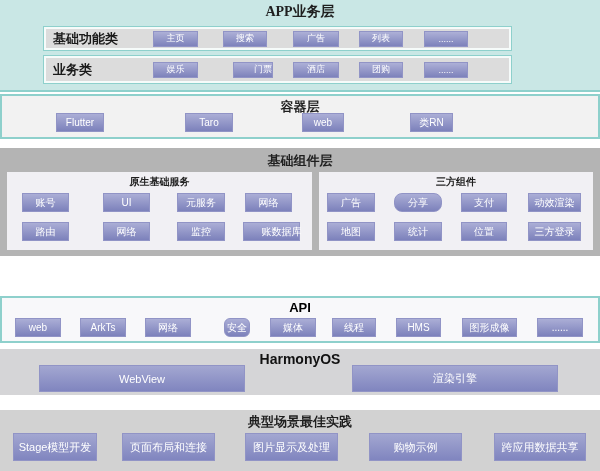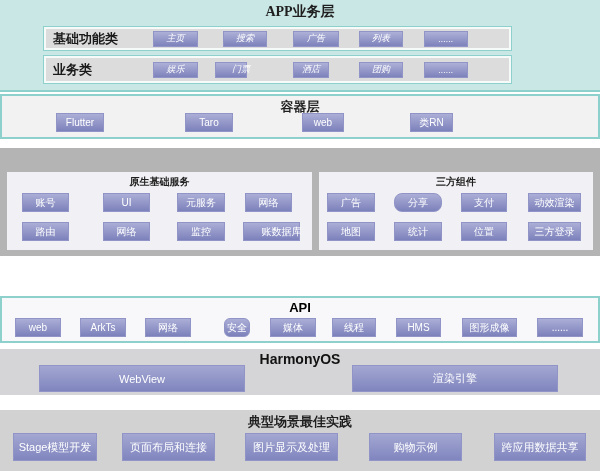--- a/index.html
+++ b/index.html
@@ -47,21 +47,20 @@
   .chip {
     position: absolute;
     height: 16px;
     background: linear-gradient(180deg, #adb0d7 0%, #7d82bb 100%);
     border: 1px solid #9194c6;
     color: #ffffff;
     font-size: 9px;
     display: flex; align-items: center; justify-content: center;
     top: 50%; transform: translateY(-50%);
     white-space: nowrap;
-    font-style: italic;
   }
   .chip-md {
     position: absolute;
     height: 19px;
     background: linear-gradient(180deg, #abaed6 0%, #7c81bb 100%);
     border: 1px solid #9194c6;
     color: #ffffff;
     font-size: 10px;
     display: flex; align-items: center; justify-content: center;
     white-space: nowrap;
@@ -153,36 +152,37 @@
       <span class="chip" style="left:109px;width:45px;">主页</span>
       <span class="chip" style="left:179px;width:44px;">搜索</span>
       <span class="chip" style="left:249px;width:46px;">广告</span>
       <span class="chip" style="left:315px;width:44px;">列表</span>
       <span class="chip" style="left:380px;width:44px;">......</span>
     </div>
 
     <div id="app-row-biz" class="app-row">
       <span class="row-label">业务类</span>
       <span class="chip" style="left:109px;width:45px;">娱乐</span>
-      <span class="chip" style="left:171px;width:32px;padding-left:20px;">门票</span>
-      <span class="chip" style="left:249px;width:36px;">酒店</span>
+      <span class="chip" style="left:189px;width:40px;padding-left:20px;">门票</span>
+      <span class="chip" style="left:249px;width:46px;">酒店</span>
       <span class="chip" style="left:315px;width:44px;">团购</span>
       <span class="chip" style="left:380px;width:44px;">......</span>
     </div>
   </div>
 
   <div id="band-container" class="abs">
     <div class="layer-title serif-title">容器层</div>
     <span class="chip-md" style="left:54px;top:17px;width:48px;">Flutter</span>
     <span class="chip-md" style="left:183px;top:17px;width:48px;">Taro</span>
     <span class="chip-md" style="left:300px;top:17px;width:42px;">web</span>
     <span class="chip-md" style="left:408px;top:17px;width:43px;">类RN</span>
   </div>
 
   <div id="band-components" class="abs">
+    <div class="layer-title serif-title">基础组件层</div>
 
     <div id="group-native" class="group-box">
       <div class="group-title serif-title">原生基础服务</div>
       <span class="chip-md gr1" style="left:15px;width:47px;">账号</span>
       <span class="chip-md gr1" style="left:96px;width:47px;">UI</span>
       <span class="chip-md gr1" style="left:170px;width:48px;">元服务</span>
       <span class="chip-md gr1" style="left:238px;width:47px;">网络</span>
       <span class="chip-md gr2" style="left:15px;width:47px;">路由</span>
       <span class="chip-md gr2" style="left:96px;width:47px;">网络</span>
       <span class="chip-md gr2" style="left:170px;width:48px;">监控</span>

